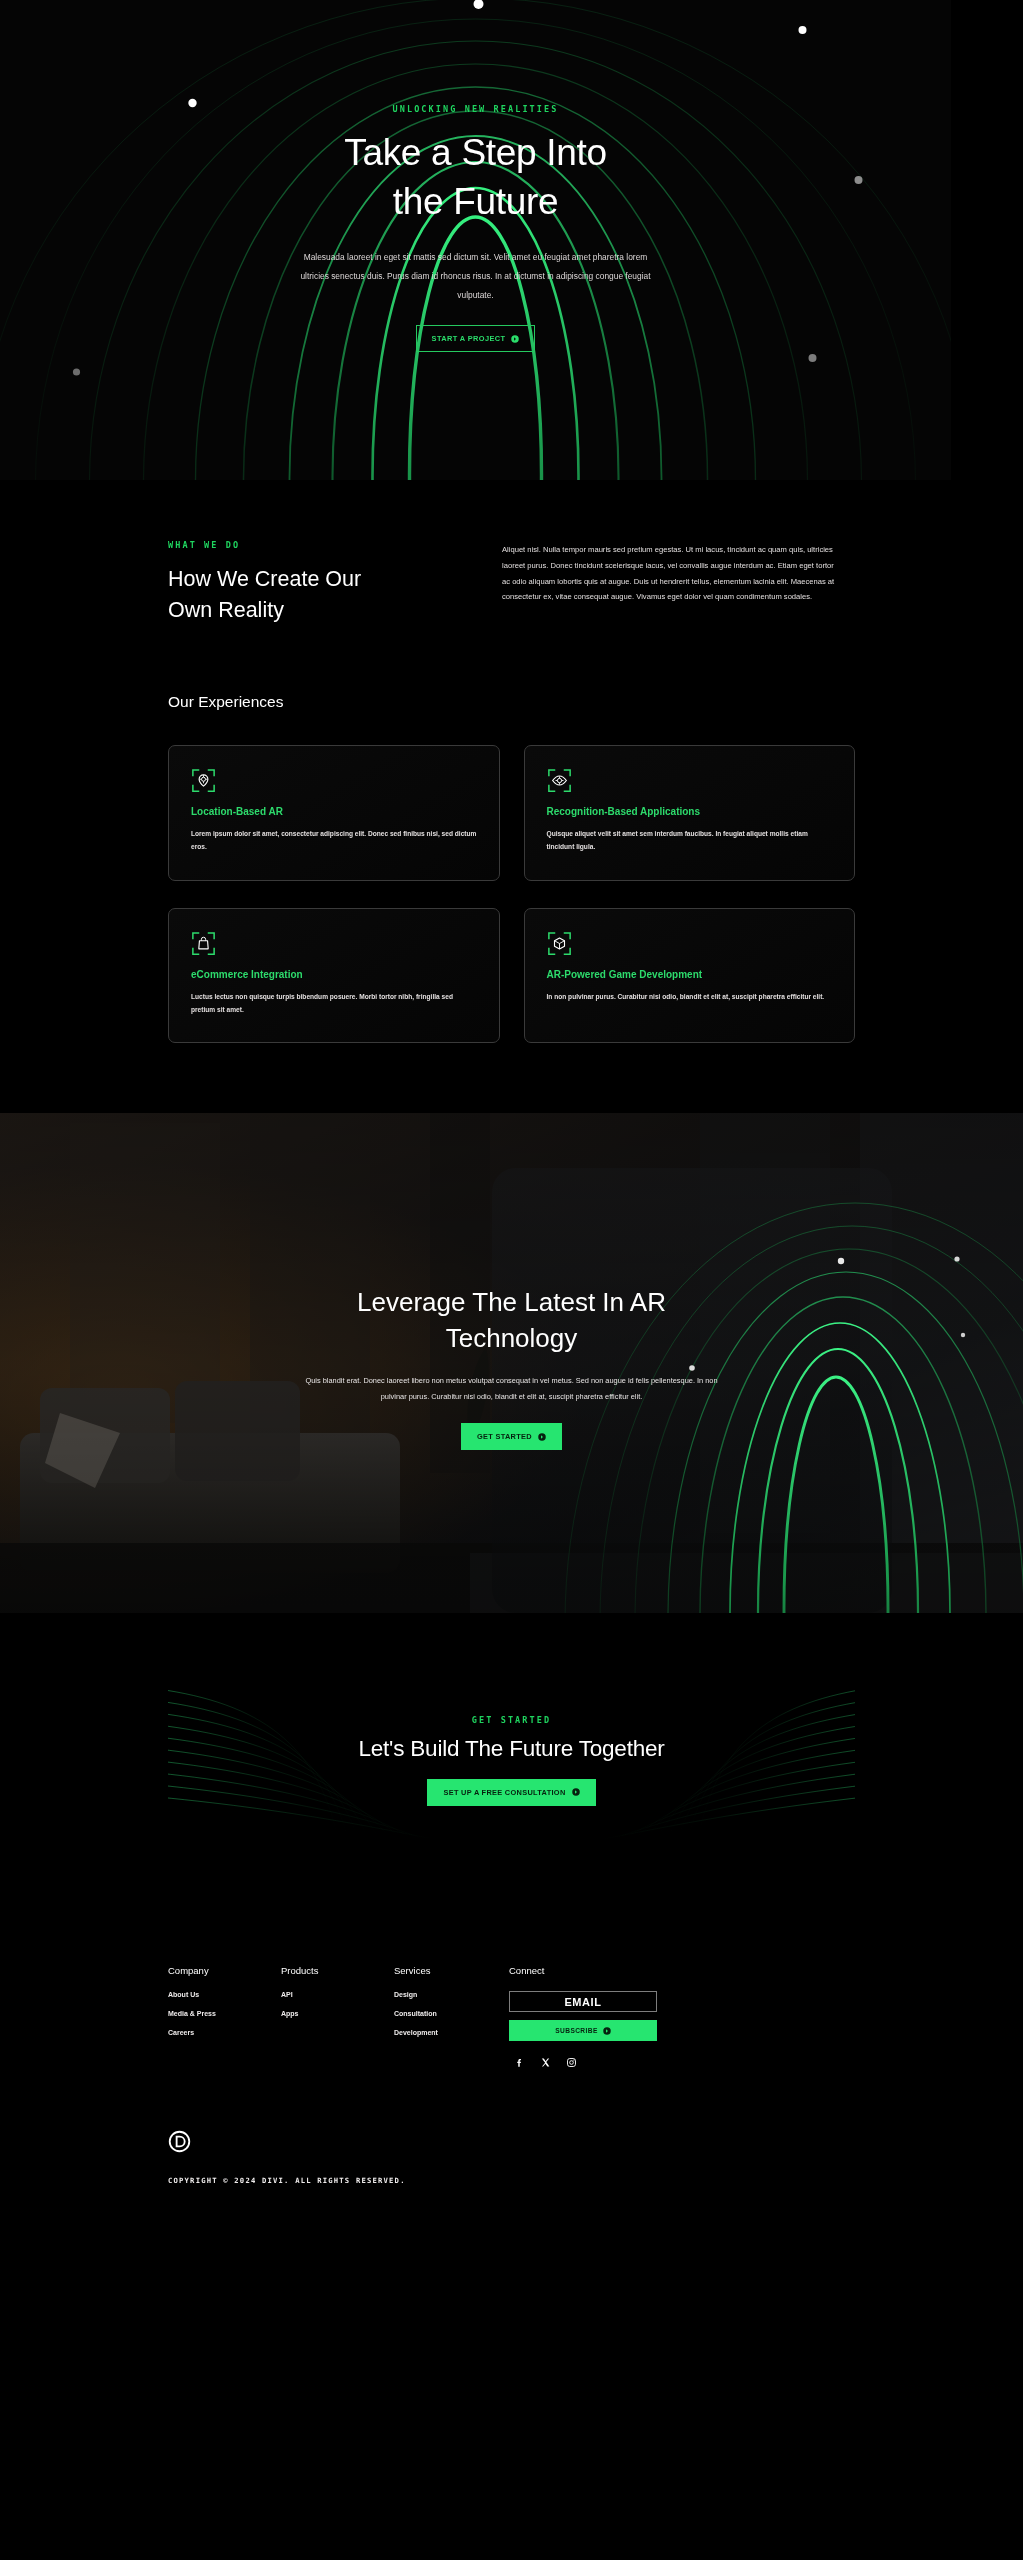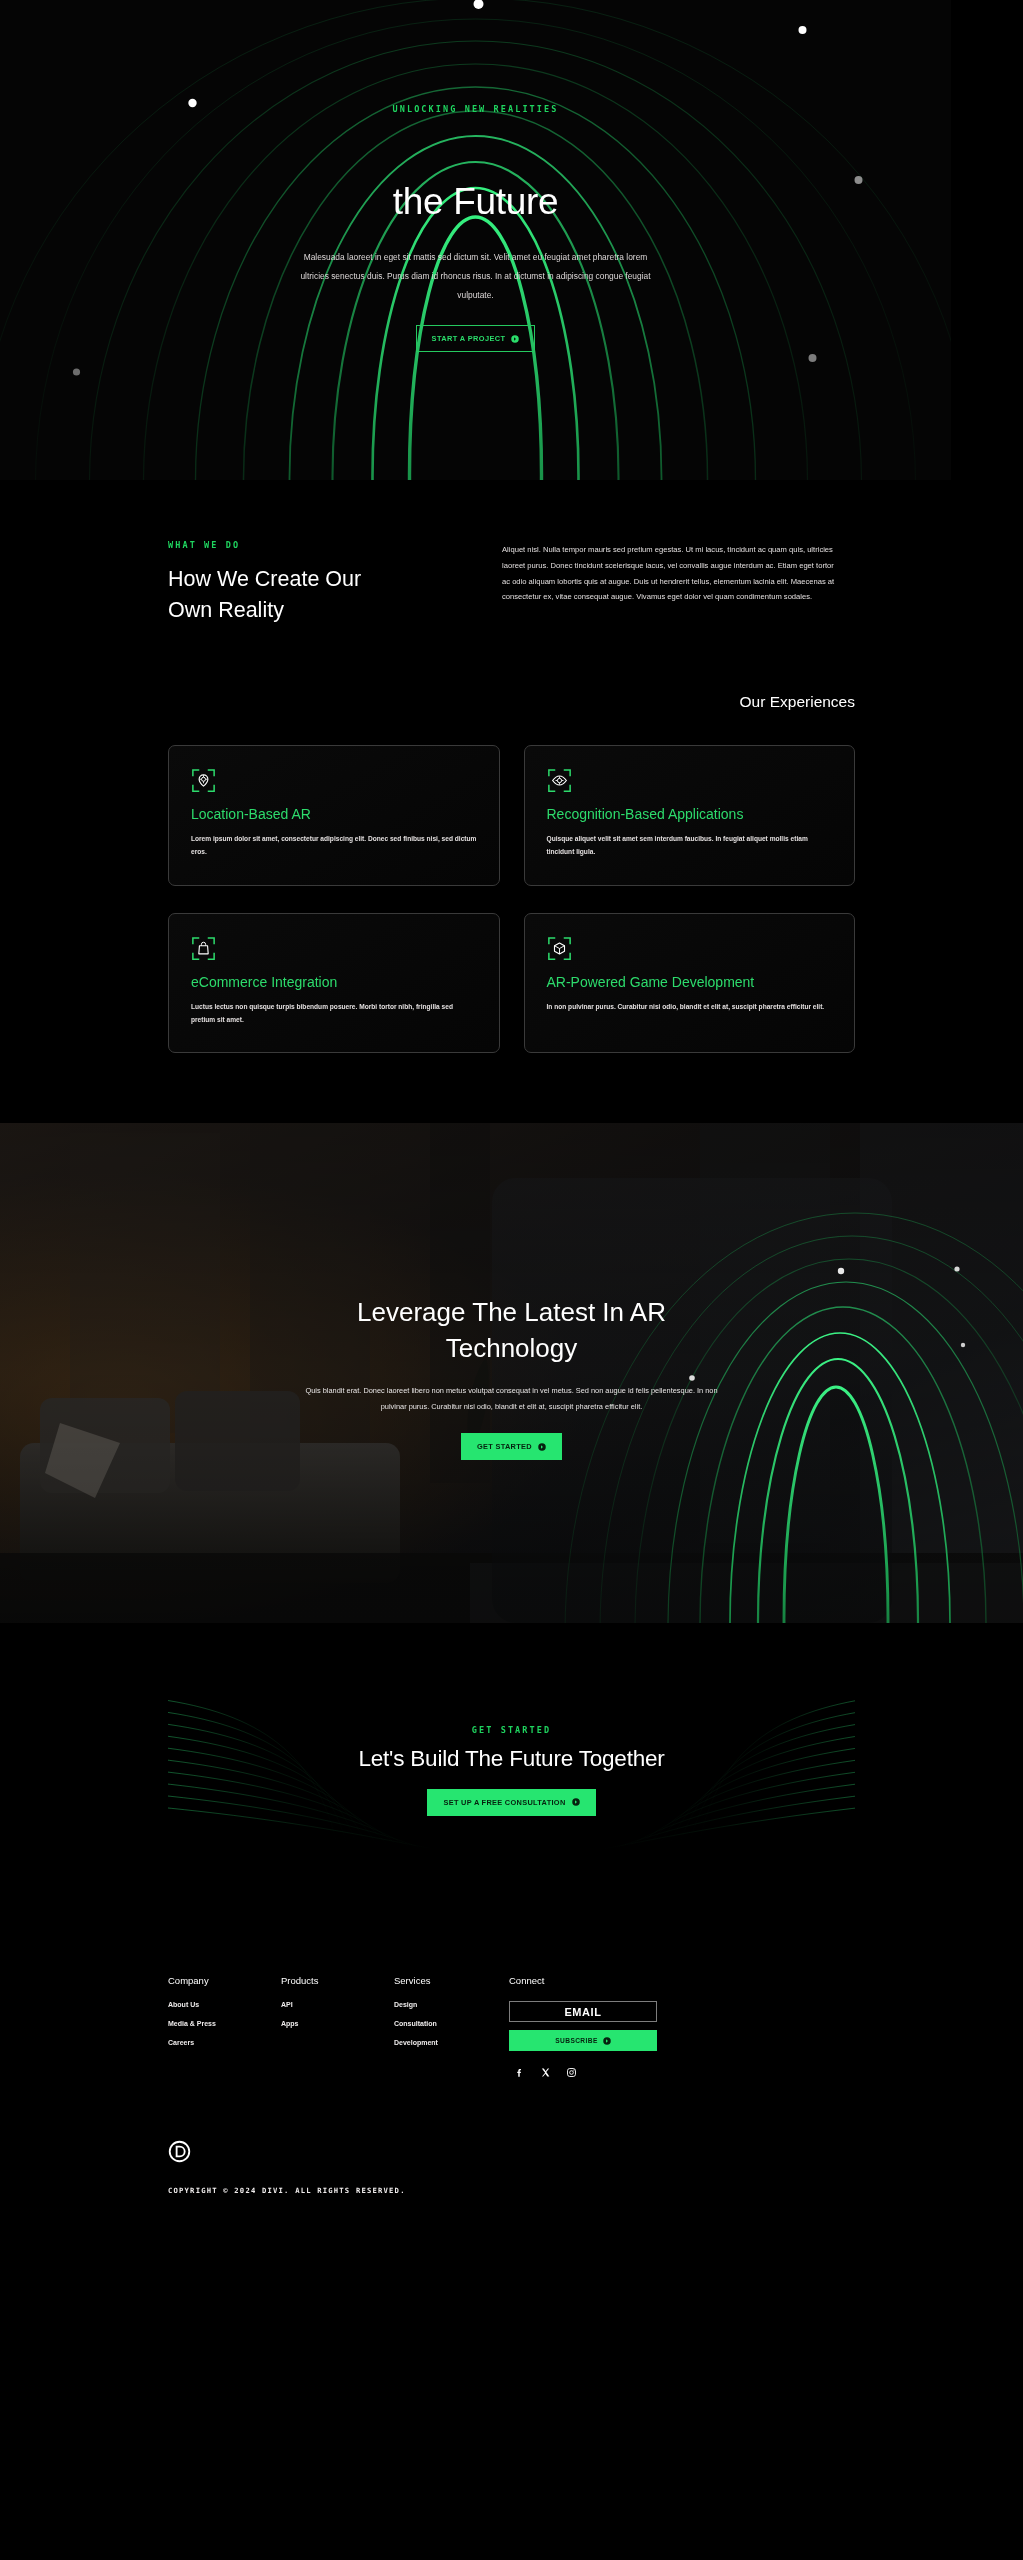--- a/index.html
+++ b/index.html
@@ -116,21 +116,21 @@
     width: 336px;
     font-size: 7.6px;
     line-height: 2.08;
     color: #e2dede;
     padding-top: 2px;
   }
 
   
   .exp-section { padding: 68px 168px 0 168px; }
   .exp-heading {
-    text-align: right;
+    text-align: left;
     font-size: 15.5px;
     font-weight: 400;
     color: #ffffff;
     margin-bottom: 34px;
   }
   .exp-grid {
     display: grid;
     grid-template-columns: 1fr 1fr;
     gap: 27px 24px;
   }
@@ -141,23 +141,23 @@
     background: linear-gradient(150deg,#0a0a0a 0%, #050505 100%);
     min-height: 93px;
   }
   .exp-icon {
     position: relative;
     width: 25px;
     height: 25px;
     margin-bottom: 13px;
   }
   .exp-title {
-    font-size: 14px;
+    font-size: 10px;
     color: #2ddb6c;
-    font-weight: 400;
+    font-weight: 700;
     margin-bottom: 11px;
   }
   .exp-desc {
     font-size: 6.6px;
     line-height: 1.95;
     color: #e4e0e0;
     font-weight: 700;
   }
 
   
@@ -342,21 +342,21 @@
     <circle cx="838" cy="30" r="4" fill="#ffffff"></circle>
     <circle cx="228" cy="103" r="4.2" fill="#ffffff"></circle>
     <circle cx="894" cy="180" r="4" fill="#8d8d8d"></circle>
     <circle cx="848" cy="358" r="4" fill="#7c7c7c"></circle>
     <circle cx="112" cy="372" r="3.6" fill="#6d6d6d"></circle>
   </svg>
 
   <div class="hero-inner">
     <div class="eyebrow">UNLOCKING NEW REALITIES</div>
     <h1 class="hero-title">
-      <br>
+      <span>Take a Step Into</span><br>
       <span>the Future</span>
     </h1>
     <p class="hero-para">Malesuada laoreet in eget sit mattis sed dictum sit. Velit amet eu feugiat amet pharetra lorem ultricies senectus duis. Purus diam id rhoncus risus. In at dictumst in adipiscing congue feugiat vulputate.</p>
     <button class="btn-outline">
       <span>START A PROJECT</span>
       <svg class="ico-arrow" viewBox="0 0 16 16">
         <circle cx="8" cy="8" r="7.5" fill="#2bdd6b"></circle>
         <path d="M6 4.5 L10 8 L6 11.5 Z" fill="#041b0b"></path>
       </svg>
     </button>

